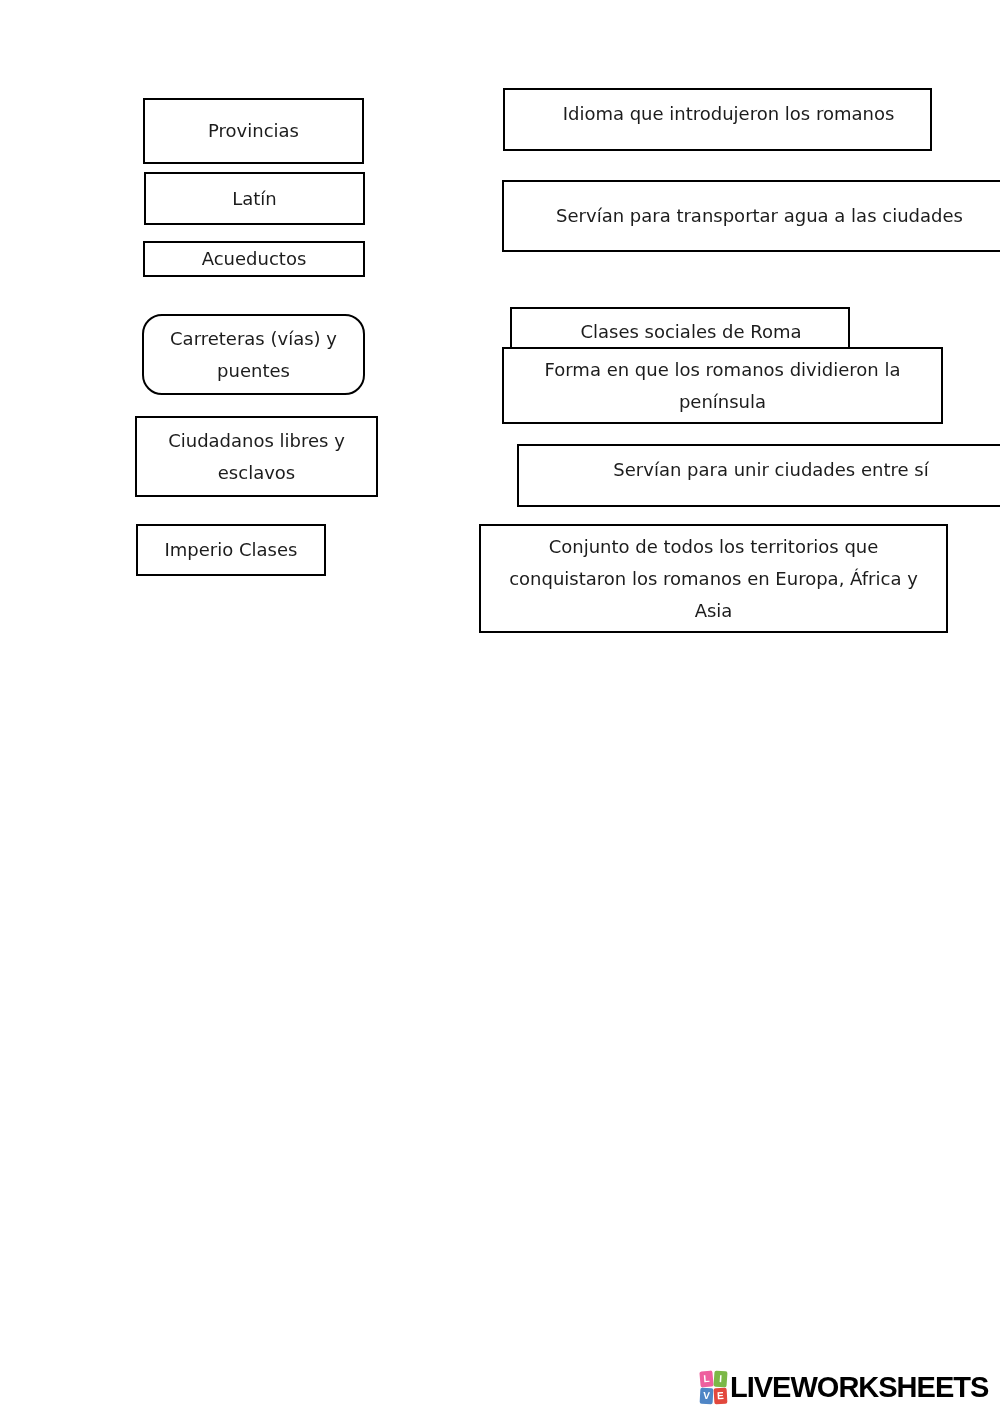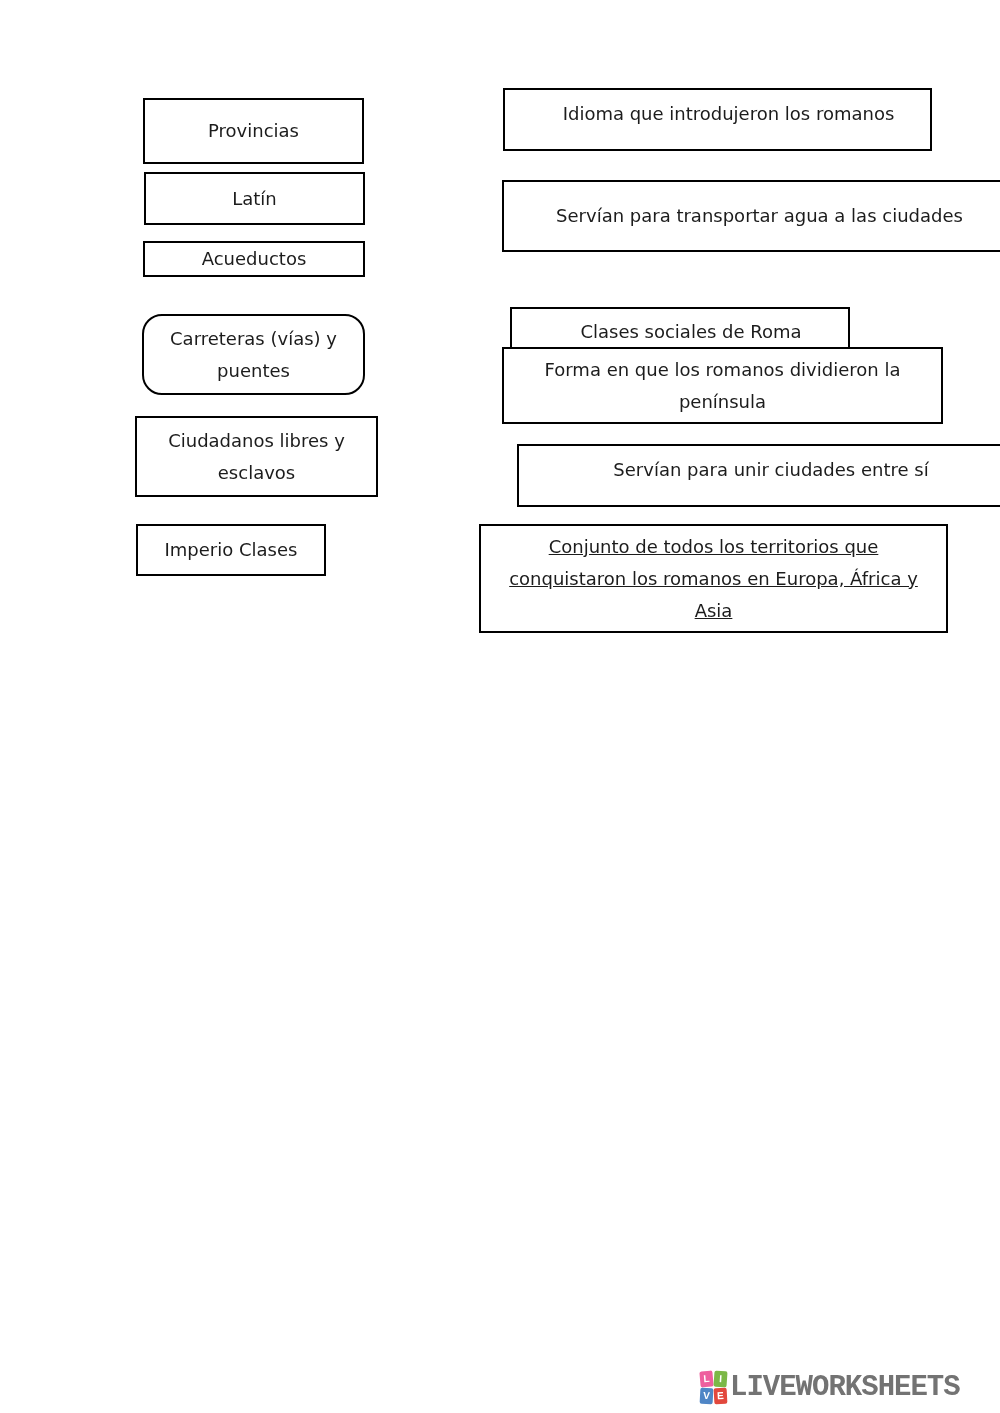--- a/index.html
+++ b/index.html
@@ -40,21 +40,21 @@
   .t4 { left: 142px; top: 314px; width: 223px; height: 81px; border-radius: 20px; }
   .t5 { left: 135px; top: 416px; width: 243px; height: 81px; }
   .t6 { left: 136px; top: 524px; width: 190px; height: 52px; }
 
   
   .d1 { left: 503px; top:  88px; width: 429px; height: 63px; }
   .d2 { left: 502px; top: 180px; width: 515px; height: 72px; }
   .d3 { left: 510px; top: 274px; width: 340px; height: 62px; margin-top: 33px; }
   .d4 { left: 502px; top: 347px; width: 441px; height: 77px; }
   .d5 { left: 517px; top: 444px; width: 486px; height: 63px; }
-  .d6 { left: 479px; top: 524px; width: 469px; height: 109px; text-decoration: underline; }
+  .d6 { left: 479px; top: 524px; width: 469px; height: 109px; }
 
   
   .brand {
     position: absolute;
     left: 700px;
     top: 1371px;
     display: flex;
     align-items: center;
     gap: 3px;
     cursor: pointer;
@@ -109,16 +109,16 @@
   <div class="box d5 hi">Servían para unir ciudades entre sí</div>
   <div class="box d6">Conjunto de todos los territorios que conquistaron los romanos en Europa, África y Asia</div>
 
   <div class="brand">
     <div class="tiles">
       <div class="tile" style="background: rgb(238, 95, 158);">L</div>
       <div class="tile" style="background: rgb(124, 184, 71);">I</div>
       <div class="tile" style="background: rgb(79, 134, 198);">V</div>
       <div class="tile" style="background: rgb(226, 72, 61);">E</div>
     </div>
-    <div class="wordmark" style="color: #737373; font-family: Liberation Mono, monospace;">LIVEWORKSHEETS</div>
+    <div class="wordmark" style="color: #000000;">LIVEWORKSHEETS</div>
   </div>
 
 </div>
 
 </body></html>

